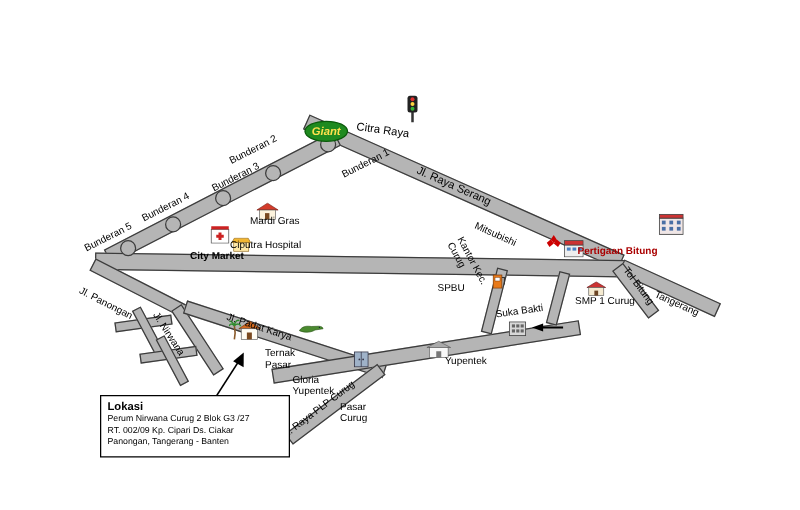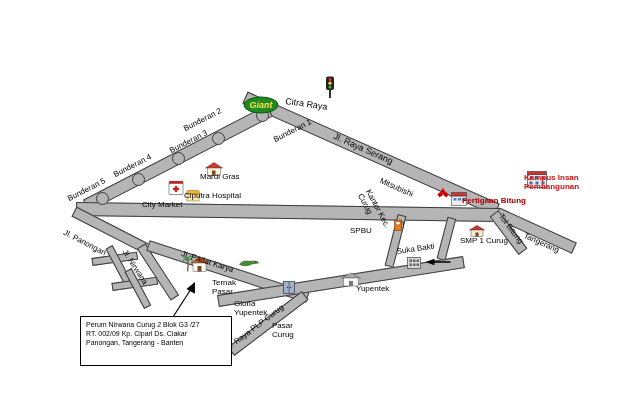--- a/index.html
+++ b/index.html
@@ -211,31 +211,31 @@
   <div class="lbl" style="left:66px;top:228px;transform:rotate(27deg);">Jl. Panongan</div>
   <div class="lbl" style="left:128px;top:248px;transform:rotate(57deg);">Jl. Nirwana</div>
   <div class="lbl" style="left:183px;top:249px;transform:rotate(18deg);">Jl. Padat Karya</div>
   <div class="lbl" style="left:224px;top:345px;transform:rotate(-37deg);">Jl. Raya PLP Curug</div>
   <div class="lbl" style="left:504px;top:212px;transform:rotate(53deg);">Tol Bitung</div>
   <div class="lbl" style="left:526px;top:231px;transform:rotate(24deg);">Tangerang</div>
   <div class="lbl" style="left:396px;top:247px;transform:rotate(-8deg);">Suka Bakti</div>
 
   <div class="lbl" style="left:200px;top:172px;">Mardi Gras</div>
   <div class="lbl" style="left:184px;top:191px;">Ciputra Hospital</div>
-  <div class="lbl" style="left:142px;top:200px;">City Market</div>
+  <div class="lbl" style="left:152px;top:200px;font-weight:bold;">City Market</div>
   <div class="lbl" style="left:382px;top:176px;transform:rotate(24deg);">Mitsubishi</div>
   <div class="lbl wrap" style="left:372px;top:188px;width:42px;transform:rotate(62deg);">Kantor Kec. Curug</div>
   <div class="lbl" style="left:350px;top:226px;">SPBU</div>
   <div class="lbl red" style="left:462px;top:165px;margin-top:31px;">Pertigaan Bitung</div>
-  <div class="lbl red2 wrap" style="left:524px;top:173px;width:58px;">Kampus Insan Pembangunan</div>
   <div class="lbl" style="left:460px;top:236px;">SMP 1 Curug</div>
   <div class="lbl" style="left:356px;top:284px;">Yupentek</div>
   <div class="lbl wrap" style="left:212px;top:278px;width:36px;">Ternak Pasar</div>
   <div class="lbl wrap" style="left:234px;top:299px;width:44px;">Gloria Yupentek</div>
   <div class="lbl wrap" style="left:272px;top:321px;width:30px;">Pasar Curug</div>
 
   <div class="legend">
+    <div class="lt">Lokasi</div>
     <div class="ln">Perum Nirwana Curug 2 Blok G3 /27</div>
     <div class="ln">RT. 002/09 Kp. Cipari Ds. Ciakar</div>
     <div class="ln">Panongan, Tangerang - Banten</div>
   </div>
 
 </div>
 
 </body></html>

